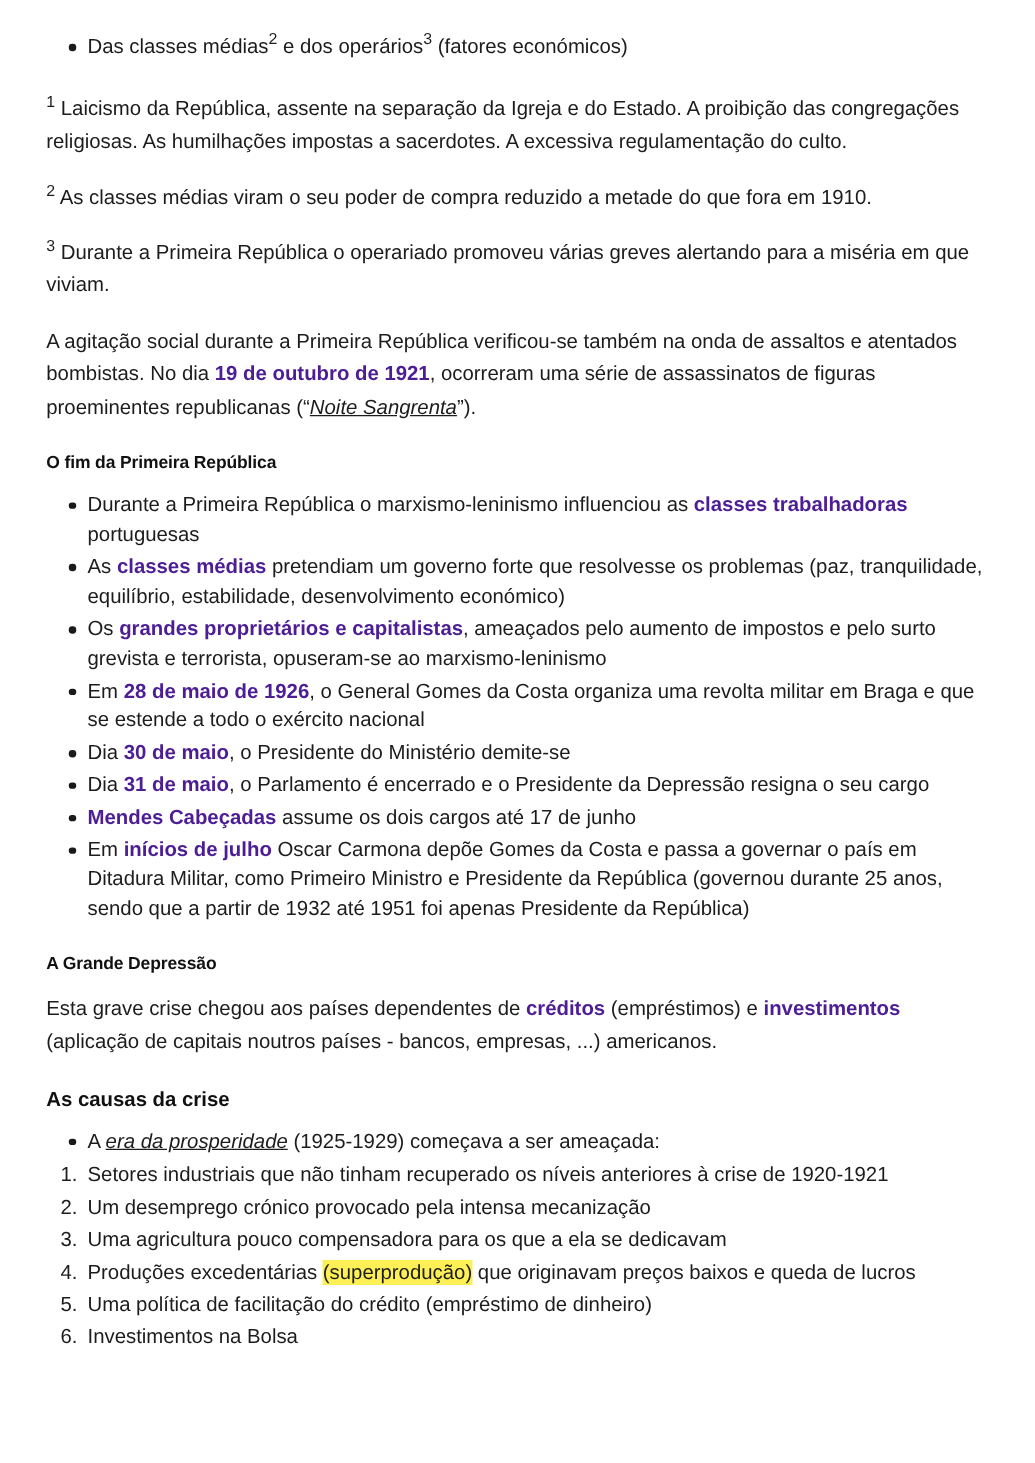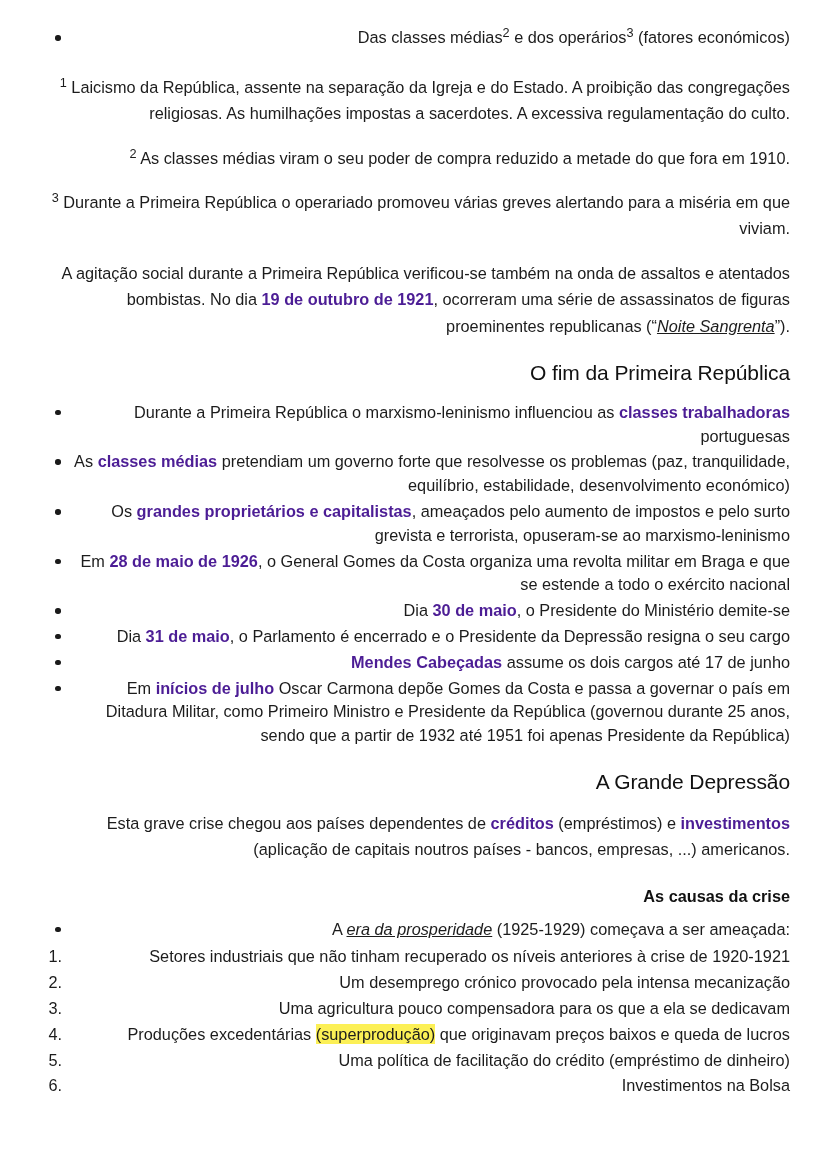--- a/index.html
+++ b/index.html
@@ -14,21 +14,20 @@
     font-family: "Liberation Sans", sans-serif;
     color: #1a1a1a;
     overflow: hidden;
   }
   .page {
     width: 828px;
     height: 1170px;
     padding: 26px 38px 0 37px;
     background: #ffffff;
     position: relative;
-    text-align: right;
   }
 
   
   p.body {
     font-size: 16.3px;
     line-height: 1.62;
     margin: 0 0 18px 0;
     color: #1c1c1c;
     max-width: 756px;
   }
@@ -36,22 +35,22 @@
     font-size: 0.78em;
     vertical-align: super;
     line-height: 0;
   }
 
   b, strong { font-weight: 700; color: #4c1d95; }
   i, em { font-style: italic; text-decoration: underline; }
 
   
   h2.section-title {
-    font-size: 21px;
-    font-weight: 400;
+    font-size: 14px;
+    font-weight: 700;
     margin: 22px 0 16px 0;
     color: #111111;
     letter-spacing: -0.1px;
   }
   h3.sub-title {
     font-size: 16.3px;
     font-weight: 700;
     margin: 24px 0 12px 0;
     color: #111111;
   }

